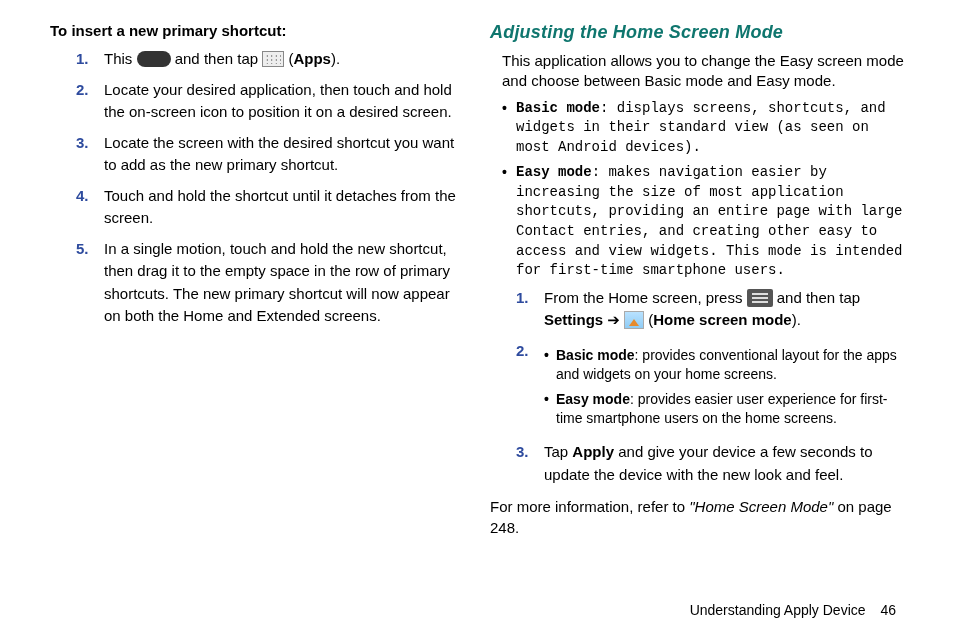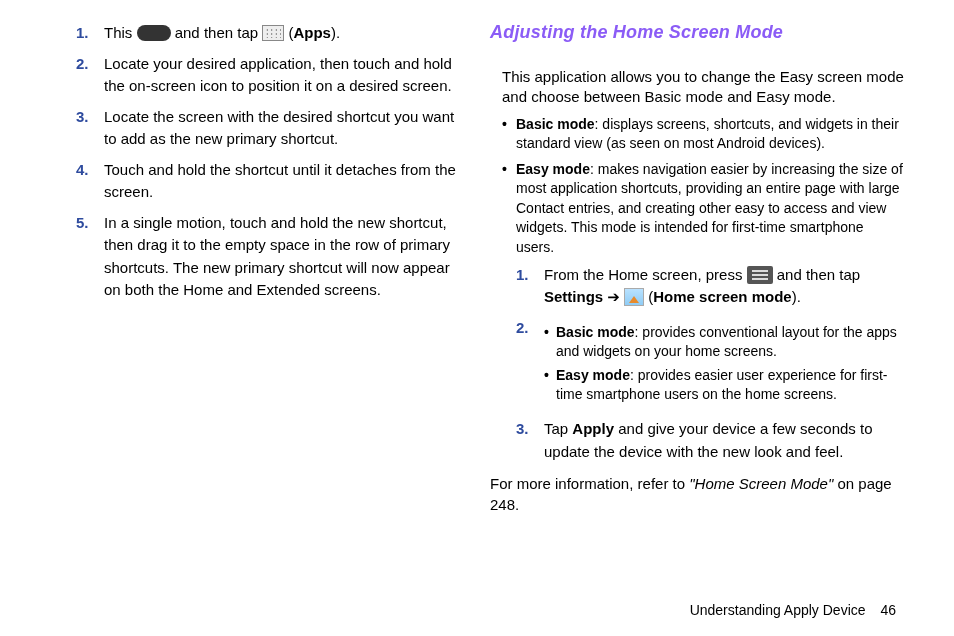--- a/index.html
+++ b/index.html
@@ -18,22 +18,22 @@
   .bold { font-weight: bold; }
   .heading-left {
     font-weight: bold;
     font-size: 15px;
     margin-bottom: 9px;
   }
   .heading-right {
     font-weight: bold;
     font-style: italic;
     font-size: 18px;
-    color: #8b5cf6;
-    margin-bottom: 24px;
+    color: #0f766e;
+    margin-bottom: 8px;
     font-family: "Arial Black", Arial, sans-serif;
     letter-spacing: 0.2px;
   }
   .intro {
     font-family: Arial, sans-serif;
     font-stretch: condensed;
     margin-bottom: 7px;
     line-height: 1.35;
     margin-left: 12px;
   }
@@ -50,21 +50,21 @@
   }
   ol.num > li .content { flex: 1; }
   ul.bul { list-style: none; padding-left: 0; margin-left: 12px; }
   ul.bul > li {
     display: flex;
     margin-bottom: 6px;
     line-height: 1.4;
     font-size: 14px;
   }
   ul.bul > li .bul-mark { min-width: 14px; font-weight: bold; }
-  ul.bul > li .content { flex: 1; }
+  ul.bul > li .content { flex: 1; font-family: Liberation Mono, monospace; }
   .cond { font-family: Arial, sans-serif; font-stretch: condensed; font-size: 14px; }
   .sub-bul { list-style: none; padding-left: 0; margin-top: 6px; }
   .sub-bul > li {
     display: flex;
     margin-bottom: 6px;
     line-height: 1.35;
     font-size: 14px;
   }
   .sub-bul > li .bul-mark { min-width: 12px; font-weight: bold; }
   .sub-bul > li .content { flex: 1; }
@@ -140,20 +140,21 @@
   }
   .italic { font-style: italic; }
   .arrow { font-size: 15px; }
 </style>
 </head>
 <body>
 
 <div class="columns">
 
   <div class="col">
+    <div class="heading-left">To insert a new primary shortcut:</div>
     <ol class="num">
       <li>
         <span class="num-label">1.</span>
         <span class="content">
           <span>This </span>
           <span class="icon-home"></span>
           <span> and then tap </span>
           <span class="icon-apps"></span>
           <span> (</span><span class="bold">Apps</span><span>).</span>
         </span>

